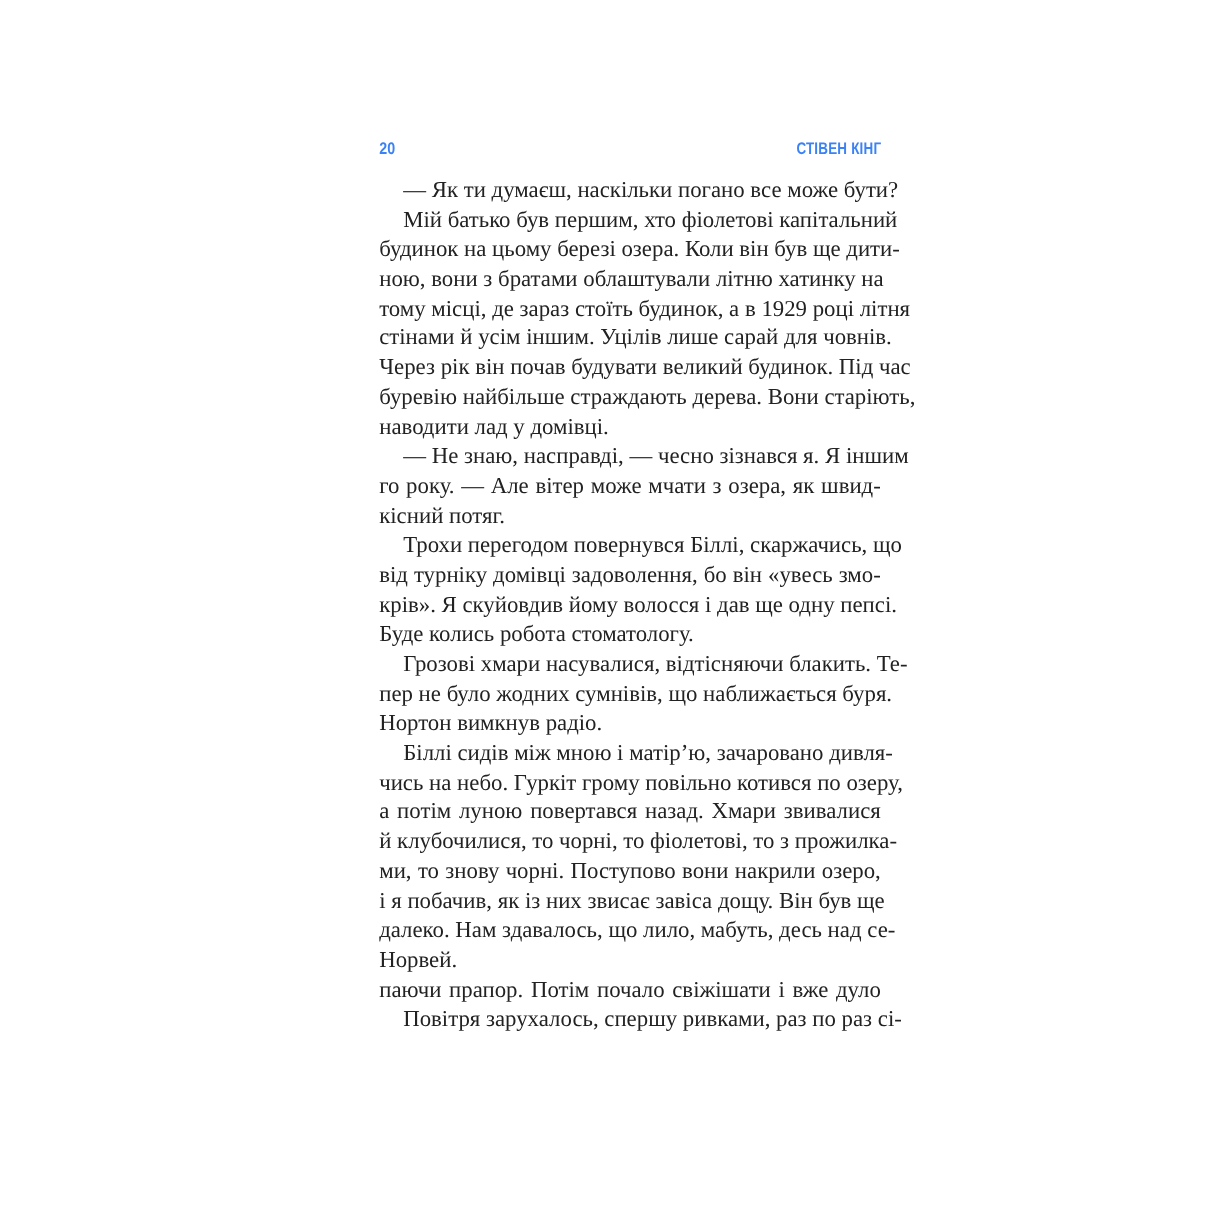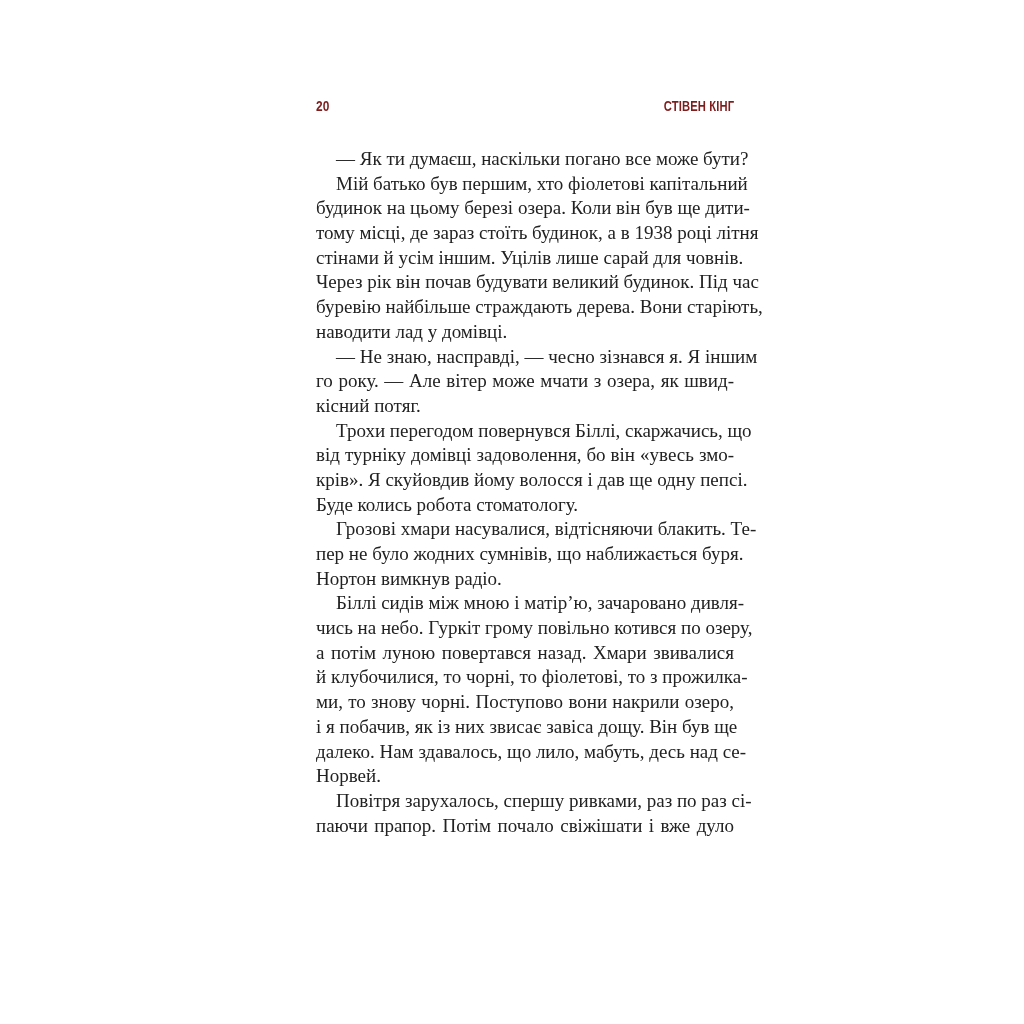--- a/index.html
+++ b/index.html
@@ -1,23 +1,23 @@
 <!DOCTYPE html>
 <html><head>
 <meta charset="utf-8">
 <style>
   html, body { margin: 0; padding: 0; background: #ffffff; }
   body { width: 1024px; height: 1024px; position: relative; overflow: hidden; }
   .page {
     position: absolute; left: 316px; top: 0; width: 418px; height: 1024px;
   }
   .running-head {
-    position: absolute; top: 98px; left: 0; width: 418px; height: 20px;
+    position: absolute; top: 115px; left: 0; width: 418px; height: 20px;
     font-family: "Liberation Sans", sans-serif; font-weight: bold;
-    font-size: 14px; color: #7f1d1d; letter-spacing: 0.2px;
+    font-size: 14px; color: #3b82f6; letter-spacing: 0.2px;
   }
   .page-number { position: absolute; left: 0; top: 0; transform: scaleX(0.85); transform-origin: left; }
   .author { position: absolute; right: 0; top: 0; transform: scaleX(0.8); transform-origin: right; }
   .body-text {
     position: absolute; top: 131px; left: 0; width: 418px;
     font-family: "Liberation Serif", "DejaVu Serif", serif;
     font-size: 19px; line-height: 24.7px; color: #222; margin-top: 16px;
   }
   .line { display: block; white-space: nowrap; text-align: justify; text-align-last: justify; height: 24.7px; }
   .line.last { text-align-last: left; }
@@ -28,21 +28,22 @@
 
 <div class="page">
   <div class="running-head">
     <span class="page-number">20</span>
     <span class="author">СТІВЕН КІНГ</span>
   </div>
   <div class="body-text" id="body-text">
       <span class="line indent">— Як ти думаєш, наскільки погано все може бути?</span>
       <span class="line indent">Мій батько був першим, хто фіолетові капітальний</span>
       <span class="line">будинок на цьому березі озера. Коли він був ще дити-</span>
-      <span class="line">тому місці, де зараз стоїть будинок, а в 1938 році літня</span>
+      <span class="line">ною, вони з братами облаштували літню хатинку на</span>
+      <span class="line">тому місці, де зараз стоїть будинок, а в 1929 році літня</span>
       <span class="line">стінами й усім іншим. Уцілів лише сарай для човнів.</span>
       <span class="line">Через рік він почав будувати великий будинок. Під час</span>
       <span class="line">буревію найбільше страждають дерева. Вони старіють,</span>
       <span class="line last">наводити лад у домівці.</span>
       <span class="line indent">— Не знаю, насправді, — чесно зізнався я. Я іншим</span>
       <span class="line">го року. — Але вітер може мчати з озера, як швид-</span>
       <span class="line last">кісний потяг.</span>
       <span class="line indent">Трохи перегодом повернувся Біллі, скаржачись, що</span>
       <span class="line">від турніку домівці задоволення, бо він «увесь змо-</span>
       <span class="line">крів». Я скуйовдив йому волосся і дав ще одну пепсі.</span>
@@ -51,16 +52,16 @@
       <span class="line">пер не було жодних сумнівів, що наближається буря.</span>
       <span class="line last">Нортон вимкнув радіо.</span>
       <span class="line indent">Біллі сидів між мною і матір’ю, зачаровано дивля-</span>
       <span class="line">чись на небо. Гуркіт грому повільно котився по озеру,</span>
       <span class="line">а потім луною повертався назад. Хмари звивалися</span>
       <span class="line">й клубочилися, то чорні, то фіолетові, то з прожилка-</span>
       <span class="line">ми, то знову чорні. Поступово вони накрили озеро,</span>
       <span class="line">і я побачив, як із них звисає завіса дощу. Він був ще</span>
       <span class="line">далеко. Нам здавалось, що лило, мабуть, десь над се-</span>
       <span class="line last">Норвей.</span>
+      <span class="line">паючи прапор. Потім почало свіжішати і вже дуло</span>
       <span class="line indent">Повітря зарухалось, спершу ривками, раз по раз сі-</span>
-      <span class="line">паючи прапор. Потім почало свіжішати і вже дуло</span>
     </div>
 </div>
 
 </body></html>

